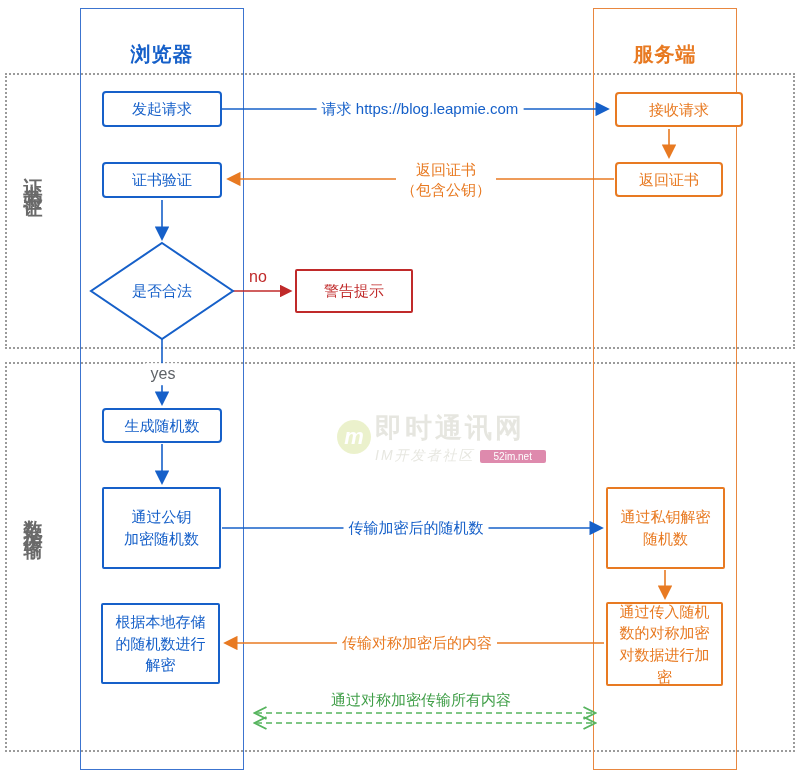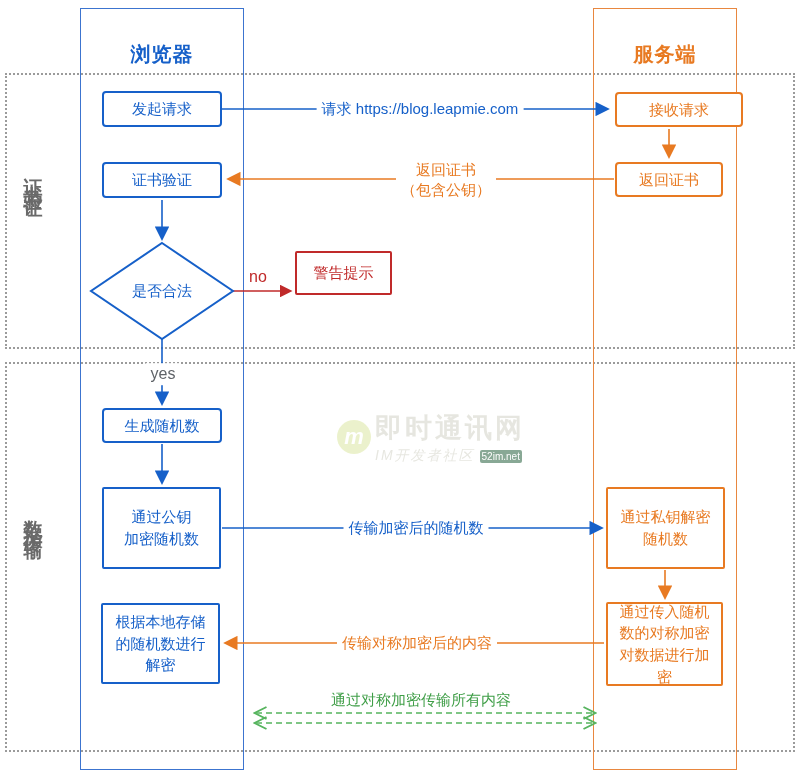--- a/index.html
+++ b/index.html
@@ -44,21 +44,21 @@
 
   
   .wm{position:absolute;left:337px;top:410px;display:flex;align-items:flex-start;opacity:.5;z-index:0;}
   .wm-logo{width:34px;height:34px;border-radius:50%;background:#d9e59b;color:#fff;
            display:flex;align-items:center;justify-content:center;font-size:22px;font-weight:bold;
            font-style:italic;margin-top:10px;}
   .wm-right{margin-left:4px;}
   .wm-title{font-size:27px;font-weight:bold;color:#cfcfc2;letter-spacing:3px;}
   .wm-sub{display:flex;align-items:center;gap:5px;margin-top:1px;}
   .wm-sub-text{font-size:14px;font-style:italic;color:#cfcfc2;letter-spacing:2px;}
-  .wm-badge{font-size:10px;color:#fff;background:#14532d;padding:1px 2px;border-radius:2px;}
+  .wm-badge{font-size:10px;color:#fff;background:#be185d;padding:1px 14px;border-radius:2px;}
 </style>
 </head>
 <body>
 
 <div class="stage">
 
   <div class="wm">
     <div class="wm-logo">m</div>
     <div class="wm-right">
       <div class="wm-title">即时通讯网</div>
@@ -119,21 +119,21 @@
   <div class="box blue rounded" style="left:102px;top:91px;width:120px;height:36px;">发起请求</div>
   <div class="box blue rounded" style="left:102px;top:162px;width:120px;height:36px;">证书验证</div>
   <div class="dlabel" style="left:162px;top:291px;">是否合法</div>
   <div class="box blue rounded" style="left:102px;top:408px;width:120px;height:35px;">生成随机数</div>
   <div class="box blue sharp" style="left:102px;top:487px;width:119px;height:82px;">通过公钥
 加密随机数</div>
   <div class="box blue sharp" style="left:101px;top:603px;width:119px;height:81px;">根据本地存储
 的随机数进行
 解密</div>
 
-  <div class="box red sharp" style="left:295px;top:251px;width:97px;height:44px;">警告提示</div>
+  <div class="box red sharp" style="left:295px;top:269px;width:118px;height:44px;">警告提示</div>
 
   <div class="box orange rounded" style="left:615px;top:92px;width:128px;height:35px;">接收请求</div>
   <div class="box orange rounded" style="left:615px;top:162px;width:108px;height:35px;">返回证书</div>
   <div class="box orange sharp" style="left:606px;top:487px;width:119px;height:82px;">通过私钥解密
 随机数</div>
   <div class="box orange sharp" style="left:606px;top:602px;width:117px;height:84px;">通过传入随机
 数的对称加密
 对数据进行加
 密</div>
 

